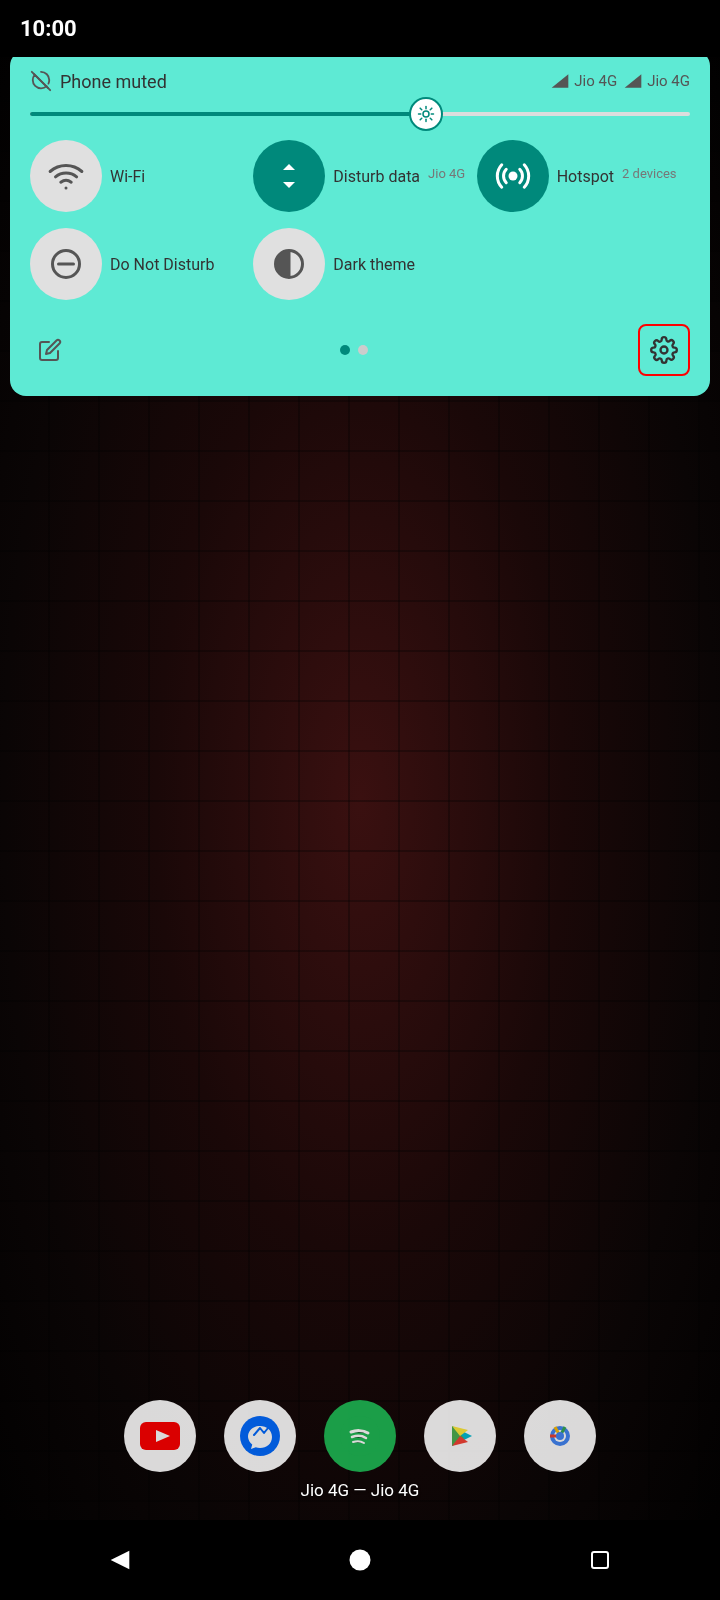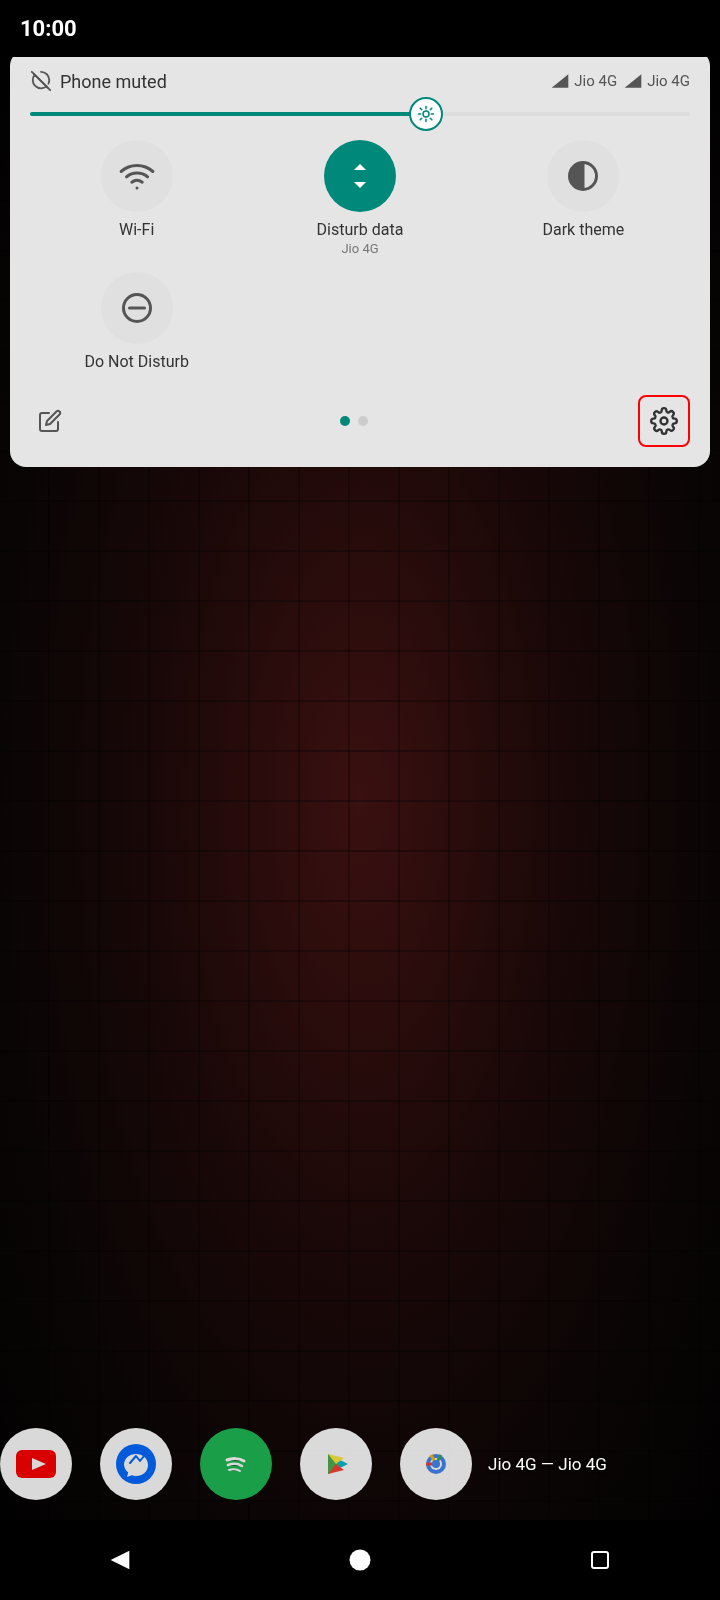--- a/index.html
+++ b/index.html
@@ -49,21 +49,21 @@
         repeating-linear-gradient(0deg, transparent, transparent 48px, rgba(0,0,0,0.3) 48px, rgba(0,0,0,0.3) 50px),
         repeating-linear-gradient(90deg, transparent, transparent 48px, rgba(0,0,0,0.3) 48px, rgba(0,0,0,0.3) 50px);
     }
 
     
     .qs-panel {
       position: absolute;
       top: 50px;
       left: 10px;
       right: 10px;
-      background: #e5e5e5;
+      background: #5eead4;
       border-radius: 16px;
       padding: 20px;
       z-index: 5;
     }
 
     
     .notif-bar {
       display: flex;
       align-items: center;
       justify-content: space-between;
@@ -131,21 +131,21 @@
     }
 
     
     .toggle-grid {
       display: grid;
       grid-template-columns: repeat(3, 1fr);
       gap: 16px 10px;
     }
     .toggle-item {
       display: flex;
-      flex-direction: column;
+      flex-direction: row;
       align-items: center;
       gap: 8px;
       cursor: pointer;
     }
     .toggle-circle {
       width: 72px;
       height: 72px;
       border-radius: 50%;
       background: #e0e0e0;
       display: flex;
@@ -207,23 +207,23 @@
       cursor: pointer;
     }
 
     
     .bottom-area {
       position: absolute;
       bottom: 100px;
       left: 0;
       right: 0;
       display: flex;
-      flex-direction: row;
-      align-items: center;
-      gap: 16px;
+      flex-direction: column;
+      align-items: center;
+      gap: 8px;
       z-index: 2;
     }
     .dock {
       display: flex;
       gap: 28px;
       align-items: center;
     }
     .dock-icon {
       width: 72px;
       height: 72px;
@@ -350,40 +350,53 @@
         </svg>
       </div>
       <span class="toggle-label">Disturb data</span>
       <span class="toggle-sublabel">Jio 4G</span>
     </div>
 
 
 
 
 
+    <div class="toggle-item">
+      <div class="toggle-circle active">
+        <svg width="36" height="36" viewBox="0 0 24 24" fill="none">
+          <circle cx="12" cy="12" r="3" fill="#fff"></circle>
+          <path d="M7.5 7.5a6.5 6.5 0 0 0 0 9" stroke="#fff" stroke-width="2" stroke-linecap="round"></path>
+          <path d="M16.5 7.5a6.5 6.5 0 0 1 0 9" stroke="#fff" stroke-width="2" stroke-linecap="round"></path>
+          <path d="M4.5 4.5a11 11 0 0 0 0 15" stroke="#fff" stroke-width="2" stroke-linecap="round"></path>
+          <path d="M19.5 4.5a11 11 0 0 1 0 15" stroke="#fff" stroke-width="2" stroke-linecap="round"></path>
+        </svg>
+      </div>
+      <span class="toggle-label">Hotspot</span>
+      <span class="toggle-sublabel">2 devices</span>
+    </div>
+
+    <div class="toggle-item">
+      <div class="toggle-circle">
+        <svg width="36" height="36" viewBox="0 0 24 24" fill="none">
+          <circle cx="12" cy="12" r="9" stroke="#555" stroke-width="2"></circle>
+          <line x1="7" y1="12" x2="17" y2="12" stroke="#555" stroke-width="2" stroke-linecap="round"></line>
+        </svg>
+      </div>
+      <span class="toggle-label">Do Not Disturb</span>
+    </div>
 
     <div class="toggle-item">
       <div class="toggle-circle">
         <svg width="36" height="36" viewBox="0 0 24 24" fill="none">
           <circle cx="12" cy="12" r="9" stroke="#555" stroke-width="2"></circle>
           <path d="M12 3v18" stroke="#555" stroke-width="2"></path>
           <path d="M12 3a9 9 0 0 0 0 18z" fill="#555"></path>
         </svg>
       </div>
       <span class="toggle-label">Dark theme</span>
-    </div>
-
-    <div class="toggle-item">
-      <div class="toggle-circle">
-        <svg width="36" height="36" viewBox="0 0 24 24" fill="none">
-          <circle cx="12" cy="12" r="9" stroke="#555" stroke-width="2"></circle>
-          <line x1="7" y1="12" x2="17" y2="12" stroke="#555" stroke-width="2" stroke-linecap="round"></line>
-        </svg>
-      </div>
-      <span class="toggle-label">Do Not Disturb</span>
     </div>
 
   </div>
 
   <div class="panel-bottom">
     <div class="edit-btn">
       <svg width="24" height="24" viewBox="0 0 24 24" fill="none">
         <path d="M11 4H4a2 2 0 0 0-2 2v14a2 2 0 0 0 2 2h14a2 2 0 0 0 2-2v-7" stroke="#555" stroke-width="2" stroke-linecap="round" stroke-linejoin="round"></path>
         <path d="M18.5 2.5a2.121 2.121 0 0 1 3 3L12 15l-4 1 1-4 9.5-9.5z" stroke="#555" stroke-width="2" stroke-linecap="round" stroke-linejoin="round"></path>
       </svg>

